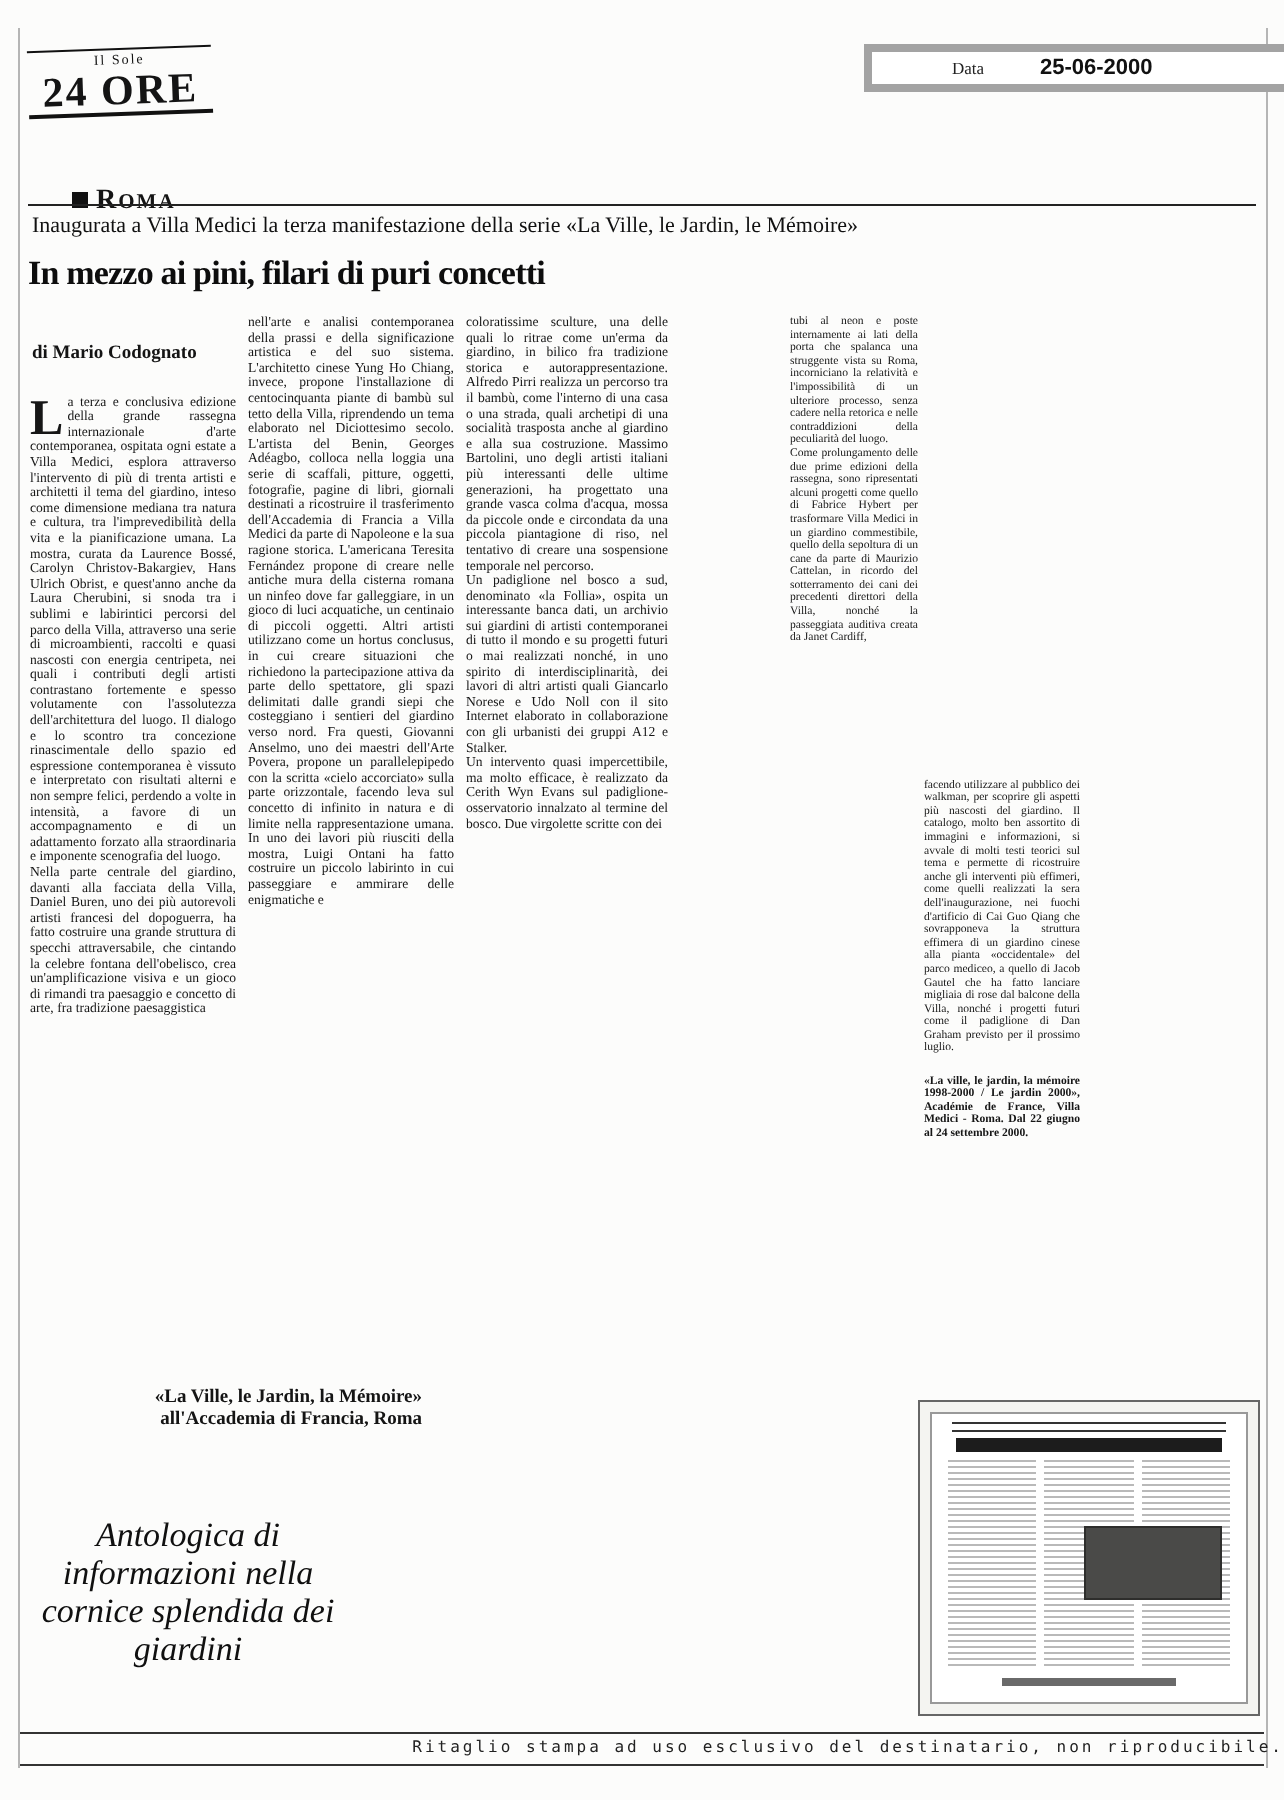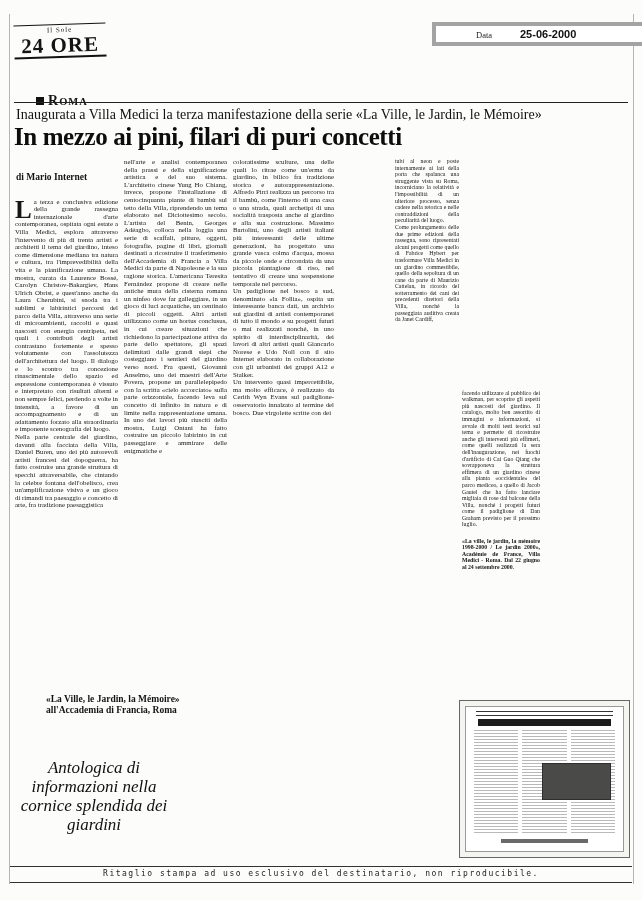--- a/index.html
+++ b/index.html
@@ -22,56 +22,56 @@
   .infobox-label { width:44px; font-size:8.5px; color:#222; }
   .infobox-value { font-family:Liberation Sans, sans-serif; font-weight:bold; font-size:11px; color:#111; }
 
   
   .section-header { position:absolute; left:36px; top:91px; font-weight:bold; letter-spacing:1px; }
   .section-square { display:inline-block; width:8px; height:8px; background:#111; margin-right:4px; }
   .section-initial { font-size:14px; font-weight:bold; }
   .section-rest { font-size:10.5px; font-weight:bold; }
   .rule-section { position:absolute; left:14px; top:102px; width:614px; height:1px; background:#222; }
 
-  .kicker { position:absolute; left:16px; top:107px; width:604px; font-size:14px; color:#111; }
+  .kicker { position:absolute; left:16px; top:107px; width:604px; font-size:11px; color:#111; }
 
-  .headline { position:absolute; left:14px; top:122px; width:565px; font-size:25px; line-height:30px; font-weight:bold; letter-spacing:-0.4px; color:#0d0d0d; }
+  .headline { position:absolute; left:14px; top:122px; width:565px; font-size:17px; line-height:30px; font-weight:bold; letter-spacing:-0.4px; color:#0d0d0d; }
 
   .byline { position:absolute; left:16px; top:172px; font-size:9.5px; font-weight:bold; }
 
   
   .col { position:absolute; text-align:justify; font-size:6.8px; line-height:7.6px; color:#161616; white-space:pre-line; hyphens:auto; -webkit-hyphens:auto; overflow:hidden; }
   .colA { left:15px;  top:190px; width:103px; max-height:505px; }
   .colB { left:124px; top:158px; width:103px; max-height:535px; }
   .colC { left:233px; top:158px; width:101px; max-height:540px; }
   .colD { left:395px; top:158px; width:64px;  font-size:5.8px; line-height:6.6px; max-height:420px; }
   .colE { left:462px; top:383px; width:78px;  font-size:5.8px; line-height:6.6px; max-height:308px; }
   .coltext { white-space:pre-line; }
   .dropcap { float:left; font-size:25px; line-height:21px; font-weight:bold; margin:1px 2px 0 0; }
   .show-info { font-weight:bold; margin-top:3px; white-space:pre-line; }
 
-  .caption { position:absolute; left:46px; top:694px; width:165px; font-size:9.5px; font-weight:bold; text-align:left; line-height:11px; }
+  .caption { position:absolute; left:46px; top:694px; width:165px; font-size:9.5px; font-weight:bold; text-align:right; line-height:11px; }
 
   .pull-quote { position:absolute; left:14px; top:758px; width:160px; font-size:17px; font-style:italic; text-align:center; line-height:19px; color:#101010; }
 
   
   .thumb { position:absolute; left:459px; top:700px; width:171px; height:158px; border:1px solid #666; background:#f4f4f1; padding:5px; }
   .thumb-page { position:relative; width:100%; height:100%; background:#fff; border:1px solid #999; overflow:hidden; }
   .t-mast { height:5px; margin:4px 10px 3px; border-top:1px solid #333; border-bottom:1px solid #333; }
   .t-headline { height:7px; background:#1c1c1c; width:85%; margin:3px auto 4px; }
   .t-body { display:flex; gap:4px; padding:0 8px; height:104px; }
   .t-col { flex:1; background:repeating-linear-gradient(to bottom,#b9b9b9 0 1px,transparent 1px 3px); }
   .t-photo { position:absolute; right:12px; top:56px; width:44%; height:26%; background:#4a4a48; border:1px solid #2e2e2c; }
   .t-caption { height:4px; width:55%; margin:5px auto 0; background:#6a6a6a; }
 
   
   .footer-rule { position:absolute; left:10px; width:622px; height:1px; background:#333; }
   .footer-rule.top { top:866px; }
   .footer-rule.bottom { top:882px; }
-  .footer-notice { position:absolute; left:0; top:869px; width:642px; text-align:center; font-family:"DejaVu Sans Mono",monospace; font-size:8px; letter-spacing:1.5px; color:#222; }
+  .footer-notice { position:absolute; left:0; top:869px; width:642px; text-align:right; font-family:"DejaVu Sans Mono",monospace; font-size:8px; letter-spacing:1.5px; color:#222; }
 </style>
 </head>
 <body>
 
 <div>
 
   <div class="vline left"></div>
   <div class="vline right"></div>
 
   <div class="masthead">
@@ -88,21 +88,21 @@
 
   <div class="section-header">
     <span class="section-square"></span><span class="section-initial">R</span><span class="section-rest">OMA</span>
   </div>
   <div class="rule-section"></div>
 
   <div class="kicker">Inaugurata a Villa Medici la terza manifestazione della serie «La Ville, le Jardin, le Mémoire»</div>
 
   <h1 class="headline">In mezzo ai pini, filari di puri concetti</h1>
 
-  <div class="byline">di Mario Internet</div>
+  <div class="byline">di Mario Codognato</div>
 
   <div class="col colA">
     <span class="dropcap">L</span><span class="coltext">a terza e conclusiva edizione della grande rassegna internazionale d'arte contemporanea, ospitata ogni estate a Villa Medici, esplora attraverso l'intervento di più di trenta artisti e architetti il tema del giardino, inteso come dimensione mediana tra natura e cultura, tra l'imprevedibilità della vita e la pianificazione umana. La mostra, curata da Laurence Bossé, Carolyn Christov-Bakargiev, Hans Ulrich Obrist, e quest'anno anche da Laura Cherubini, si snoda tra i sublimi e labirintici percorsi del parco della Villa, attraverso una serie di microambienti, raccolti e quasi nascosti con energia centripeta, nei quali i contributi degli artisti contrastano fortemente e spesso volutamente con l'assolutezza dell'architettura del luogo. Il dialogo e lo scontro tra concezione rinascimentale dello spazio ed espressione contemporanea è vissuto e interpretato con risultati alterni e non sempre felici, perdendo a volte in intensità, a favore di un accompagnamento e di un adattamento forzato alla straordinaria e imponente scenografia del luogo.
 Nella parte centrale del giardino, davanti alla facciata della Villa, Daniel Buren, uno dei più autorevoli artisti francesi del dopoguerra, ha fatto costruire una grande struttura di specchi attraversabile, che cintando la celebre fontana dell'obelisco, crea un'amplificazione visiva e un gioco di rimandi tra paesaggio e concetto di arte, fra tradizione paesaggistica</span>
   </div>
 
   <div class="col colB">nell'arte e analisi contemporanea della prassi e della significazione artistica e del suo sistema. L'architetto cinese Yung Ho Chiang, invece, propone l'installazione di centocinquanta piante di bambù sul tetto della Villa, riprendendo un tema elaborato nel Diciottesimo secolo. L'artista del Benin, Georges Adéagbo, colloca nella loggia una serie di scaffali, pitture, oggetti, fotografie, pagine di libri, giornali destinati a ricostruire il trasferimento dell'Accademia di Francia a Villa Medici da parte di Napoleone e la sua ragione storica. L'americana Teresita Fernández propone di creare nelle antiche mura della cisterna romana un ninfeo dove far galleggiare, in un gioco di luci acquatiche, un centinaio di piccoli oggetti. Altri artisti utilizzano come un hortus conclusus, in cui creare situazioni che richiedono la partecipazione attiva da parte dello spettatore, gli spazi delimitati dalle grandi siepi che costeggiano i sentieri del giardino verso nord. Fra questi, Giovanni Anselmo, uno dei maestri dell'Arte Povera, propone un parallelepipedo con la scritta «cielo accorciato» sulla parte orizzontale, facendo leva sul concetto di infinito in natura e di limite nella rappresentazione umana. In uno dei lavori più riusciti della mostra, Luigi Ontani ha fatto costruire un piccolo labirinto in cui passeggiare e ammirare delle enigmatiche e</div>
 
   <div class="col colC">coloratissime sculture, una delle quali lo ritrae come un'erma da giardino, in bilico fra tradizione storica e autorappresentazione. Alfredo Pirri realizza un percorso tra il bambù, come l'interno di una casa o una strada, quali archetipi di una socialità trasposta anche al giardino e alla sua costruzione. Massimo Bartolini, uno degli artisti italiani più interessanti delle ultime generazioni, ha progettato una grande vasca colma d'acqua, mossa da piccole onde e circondata da una piccola piantagione di riso, nel tentativo di creare una sospensione temporale nel percorso.
 Un padiglione nel bosco a sud, denominato «la Follia», ospita un interessante banca dati, un archivio sui giardini di artisti contemporanei di tutto il mondo e su progetti futuri o mai realizzati nonché, in uno spirito di interdisciplinarità, dei lavori di altri artisti quali Giancarlo Norese e Udo Noll con il sito Internet elaborato in collaborazione con gli urbanisti dei gruppi A12 e Stalker.

